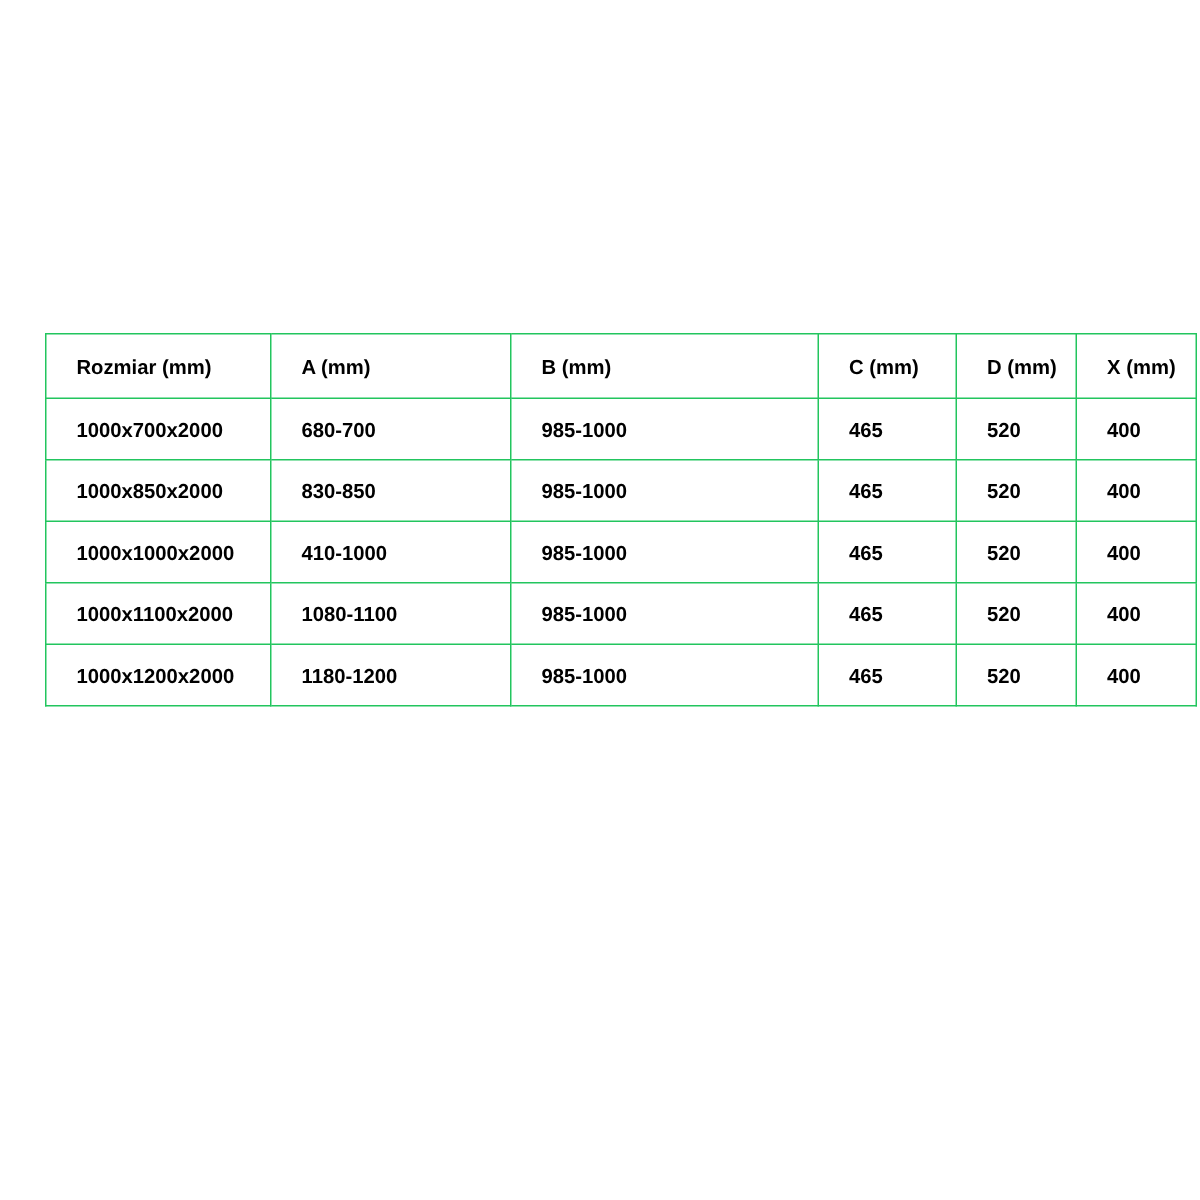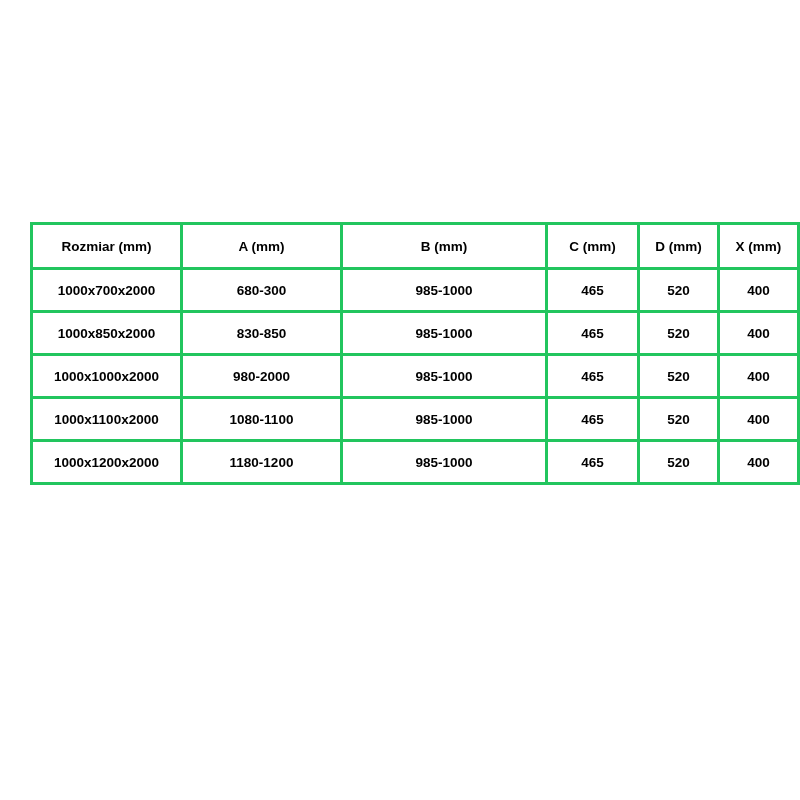--- a/index.html
+++ b/index.html
@@ -27,25 +27,25 @@
     width: 741px;
   }
   table.spec-table {
     border-collapse: collapse;
     table-layout: fixed;
     width: 741px;
     background: #ffffff;
   }
   table.spec-table td,
   table.spec-table th {
-    border: 3px solid #22c55e;
-    text-align: center;
+    border: 1px solid #22c55e;
+    text-align: left;
     vertical-align: middle;
     height: 40px;
-    padding: 0 8px;
+    padding: 0 20px;
     font-size: 13.5px;
     font-weight: bold;
     color: #000000;
     white-space: nowrap;
     overflow: hidden;
   }
   table.spec-table thead th {
     height: 42px;
     font-size: 13.5px;
     font-weight: bold;
@@ -78,37 +78,37 @@
           <th>A (mm)</th>
           <th>B (mm)</th>
           <th>C (mm)</th>
           <th>D (mm)</th>
           <th>X (mm)</th>
         </tr>
       </thead>
       <tbody>
         <tr>
           <td>1000x700x2000</td>
-          <td>680-300</td>
+          <td>680-700</td>
           <td>985-1000</td>
           <td>465</td>
           <td>520</td>
           <td>400</td>
         </tr>
         <tr>
           <td>1000x850x2000</td>
           <td>830-850</td>
           <td>985-1000</td>
           <td>465</td>
           <td>520</td>
           <td>400</td>
         </tr>
         <tr>
           <td>1000x1000x2000</td>
-          <td>980-2000</td>
+          <td>410-1000</td>
           <td>985-1000</td>
           <td>465</td>
           <td>520</td>
           <td>400</td>
         </tr>
         <tr>
           <td>1000x1100x2000</td>
           <td>1080-1100</td>
           <td>985-1000</td>
           <td>465</td>

